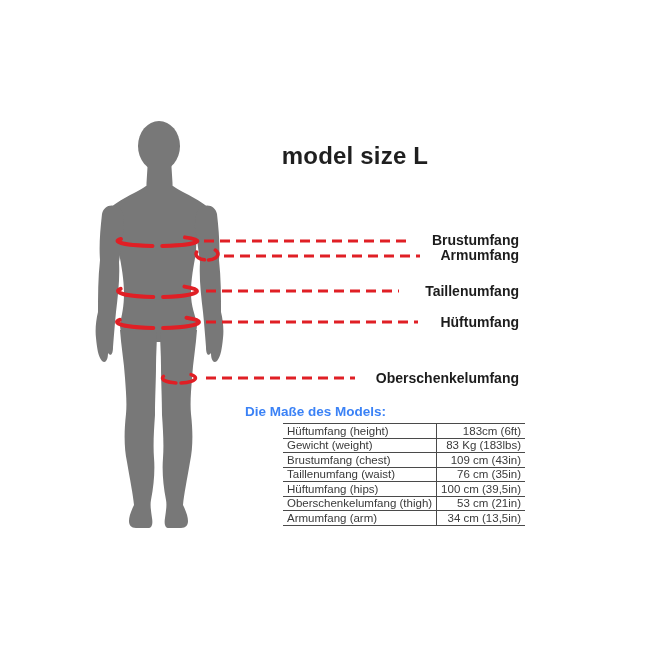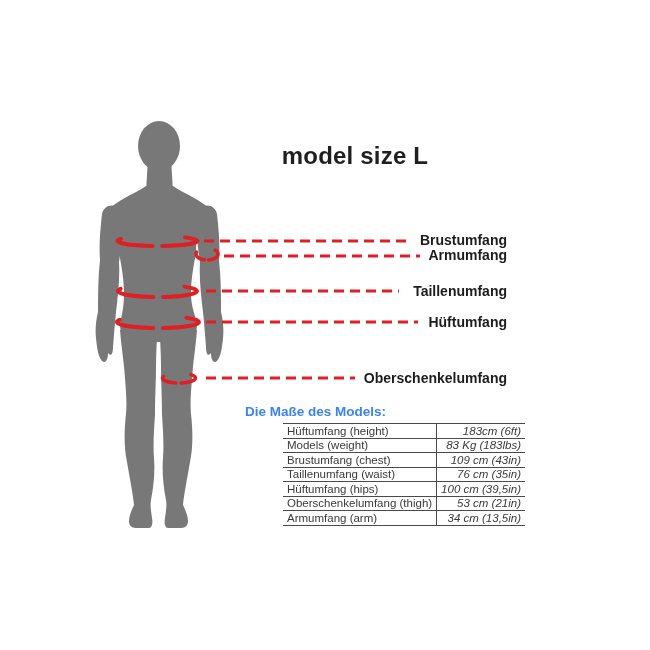--- a/index.html
+++ b/index.html
@@ -9,39 +9,39 @@
   }
   .fig-svg{position:absolute;left:0;top:0;}
   .sil{fill:#787878;stroke:none;}
   .band{fill:none;stroke:#e01f25;stroke-linecap:round;}
   .leader{stroke:#e01f25;stroke-width:3;stroke-dasharray:10 6;}
   .title{
     position:absolute;left:200px;top:141px;width:310px;text-align:center;
     font-size:24px;line-height:29px;font-weight:bold;color:#1f1f1f;letter-spacing:0.2px;
   }
   .m-label{
-    position:absolute;right:143px;height:17px;line-height:17px;
+    position:absolute;right:131px;height:17px;line-height:17px;
     font-size:14px;font-weight:bold;color:#1c1c1c;white-space:nowrap;padding-left:11px;
   }
   .m-label.chest{top:232px;}
   .m-label.arm{top:247px;}
   .m-label.waist{top:283px;}
   .m-label.hips{top:314px;margin-left:8px;}
   .m-label.thigh{top:370px;}
   .measures{position:absolute;left:245px;top:404px;}
   .measures-heading{font-size:13.5px;font-weight:bold;color:#3b82f6;line-height:16px;margin:0 0 3px 0;}
   table.size-table{
     border-collapse:collapse;margin-left:38px;width:226px;
     font-size:11.5px;color:#3a3a3a;border-top:1px solid #4a4a4a;
   }
   table.size-table td{
     padding:0.5px 4px;line-height:12.5px;border-bottom:1px solid #4a4a4a;white-space:nowrap;
   }
   table.size-table td.k{width:133px;border-right:1px solid #4a4a4a;text-align:left;}
-  table.size-table td.v{width:85px;text-align:right;font-style:italic;}
+  table.size-table td.v{width:85px;text-align:right;}
 </style>
 </head>
 <body>
 
 <div class="canvas">
 
   <svg class="fig-svg" width="650" height="650" viewBox="0 0 650 650">
 
     <g>
       <ellipse class="sil" cx="159" cy="146" rx="21" ry="25"></ellipse>
@@ -100,21 +100,21 @@
 
   <div class="measures">
     <div class="measures-heading">Die Maße des Models:</div>
     <table class="size-table">
       <tbody>
         <tr>
           <td class="k">Hüftumfang (height)</td>
           <td class="v">183cm (6ft)</td>
         </tr>
         <tr>
-          <td class="k">Models (weight)</td>
+          <td class="k">Gewicht (weight)</td>
           <td class="v">83 Kg (183lbs)</td>
         </tr>
         <tr>
           <td class="k">Brustumfang (chest)</td>
           <td class="v">109 cm (43in)</td>
         </tr>
         <tr>
           <td class="k">Taillenumfang (waist)</td>
           <td class="v">76 cm (35in)</td>
         </tr>

